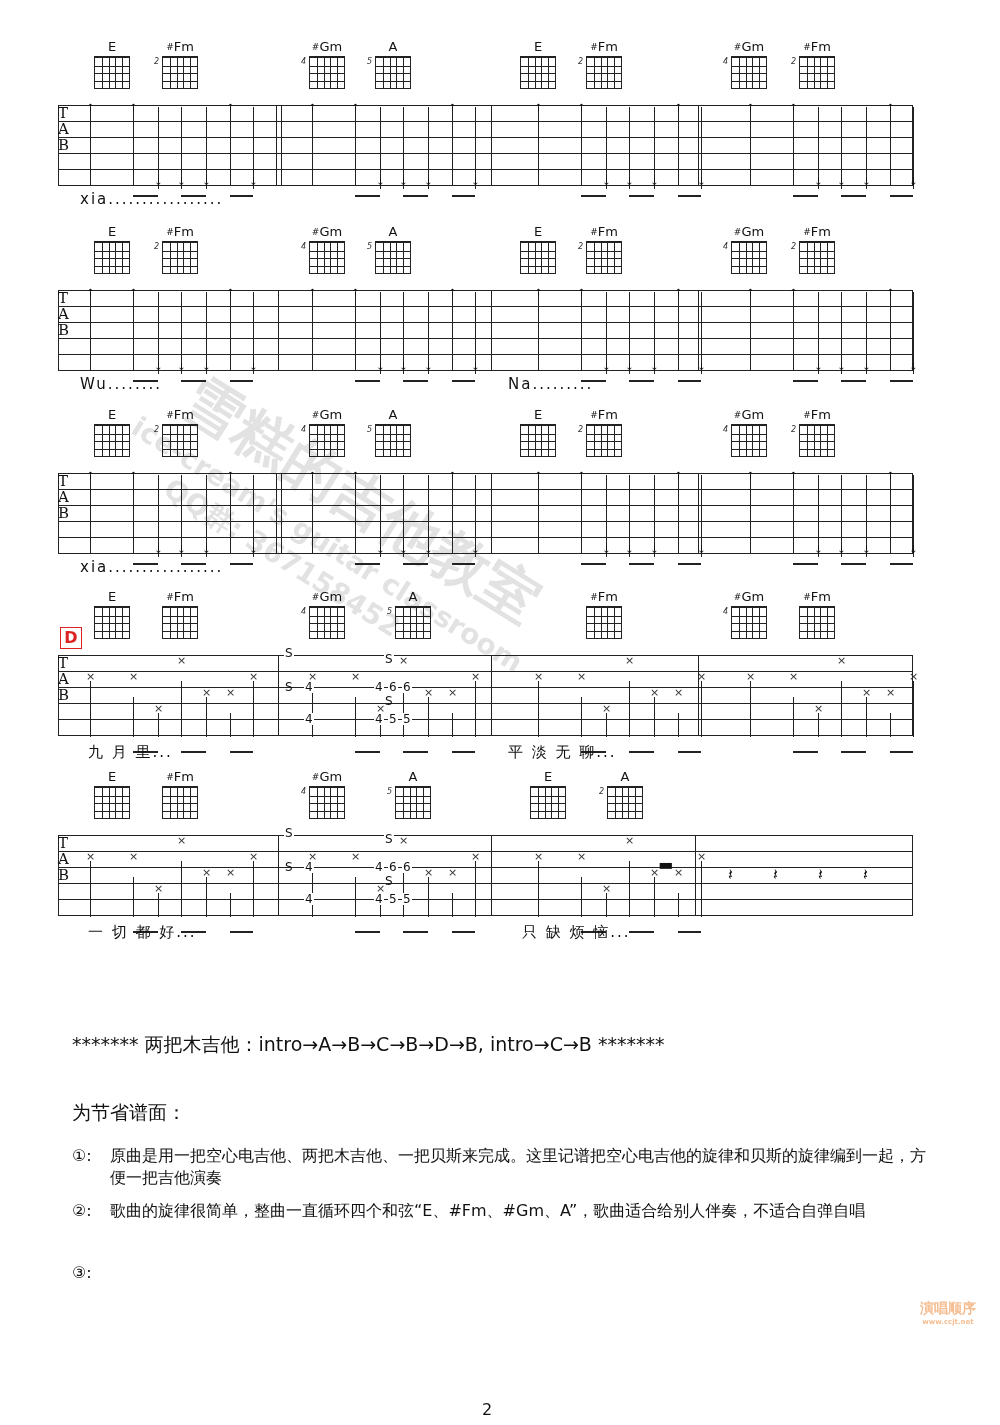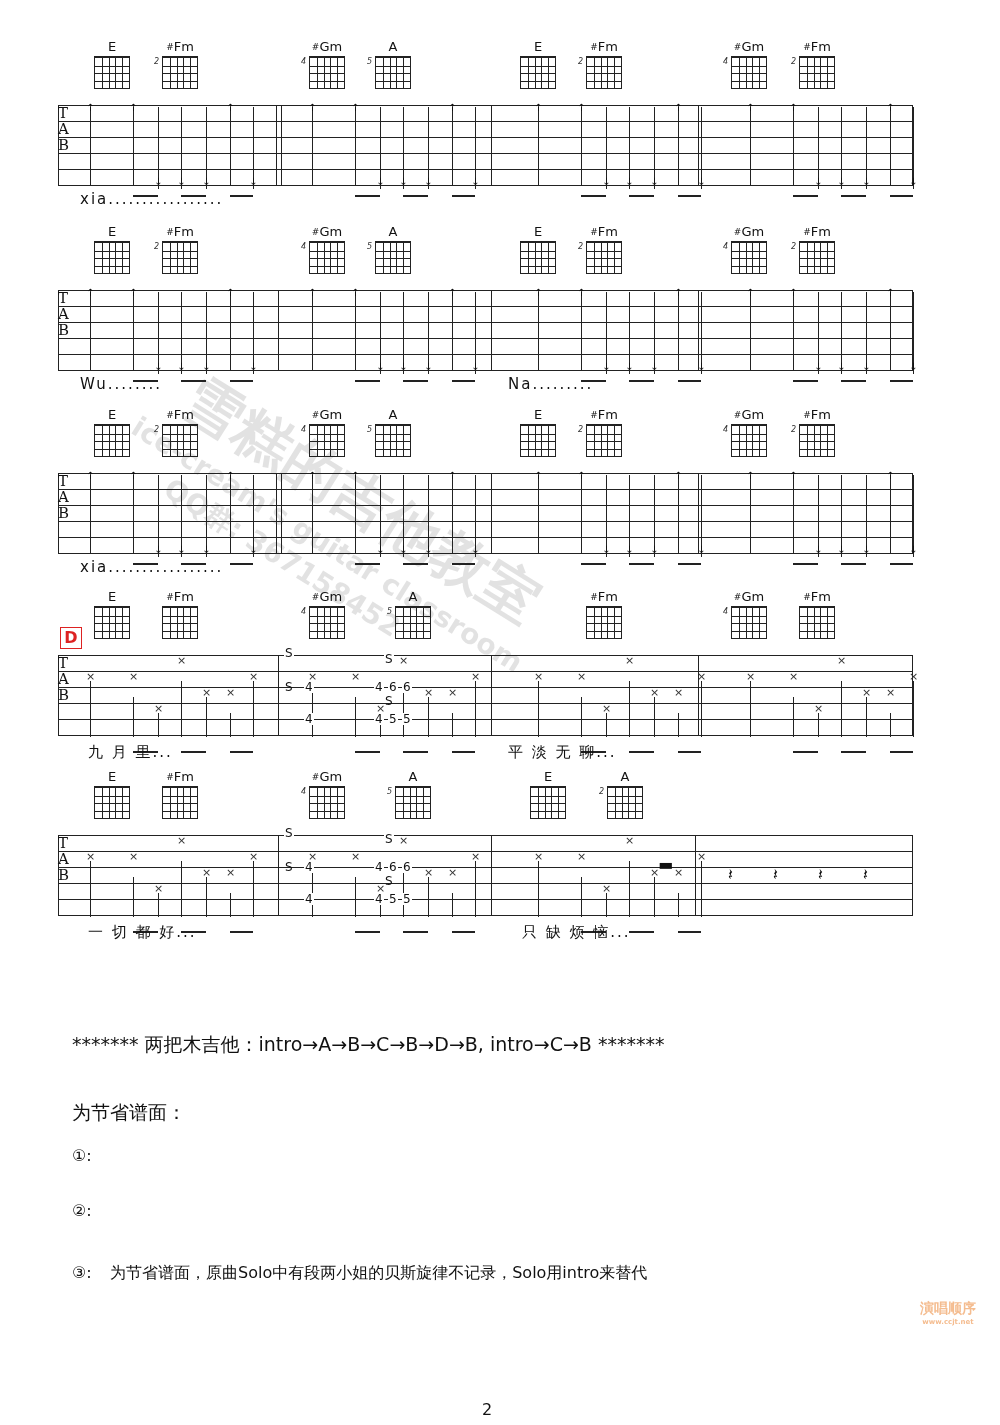--- a/index.html
+++ b/index.html
@@ -722,26 +722,27 @@
       <div class="tab-letter" style="top:97px">B</div>
       <div class="lyric" style="left:88px;top:153px">一 切 都 好...</div>
       <div class="lyric" style="left:522px;top:153px">只 缺 烦 恼...</div>
     </div>
   </div>
 
 <div class="order">******* 两把木吉他：intro→A→B→C→B→D→B, intro→C→B *******</div>
 <div class="tips-title">为节省谱面：</div>
 <div class="tip" style="top:1145px;height:50px">
   <span class="idx">①:</span>
+  <span class="txt">原曲是用一把空心电吉他、两把木吉他、一把贝斯来完成。这里记谱把空心电吉他的旋律和贝斯的旋律编到一起，方便一把吉他演奏</span>
 </div>
 <div class="tip" style="top:1200px;height:50px">
   <span class="idx">②:</span>
+  <span class="txt">歌曲的旋律很简单，整曲一直循环四个和弦“E、#Fm、#Gm、A”，歌曲适合给别人伴奏，不适合自弹自唱</span>
 </div>
 <div class="tip" style="top:1262px;height:26px">
   <span class="idx">③:</span>
-  <span class="txt">为节省谱面，原曲Solo中有段两小姐的贝斯旋律不记录，Solo用intro来替代</span>
 </div>
 
 <div class="logo">
   <span>演唱顺序</span>
   <small>www.ccjt.net</small>
 </div>
 <div class="page-num">2</div>
 
 </body></html>

